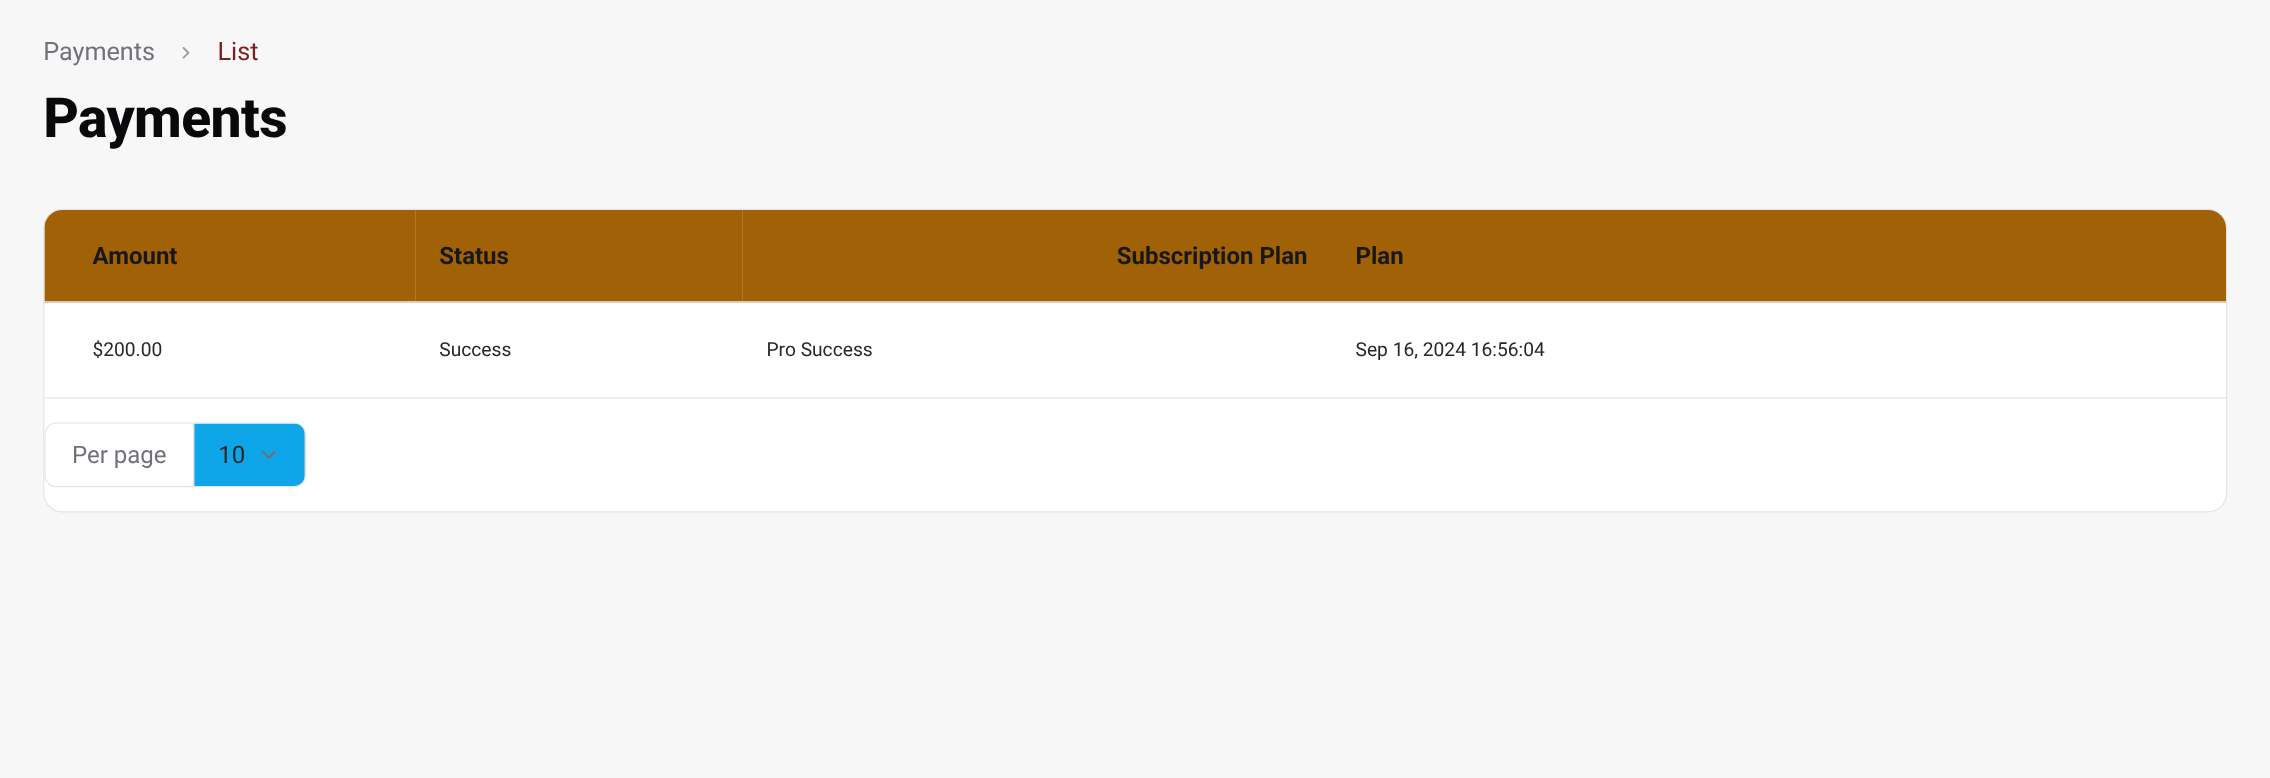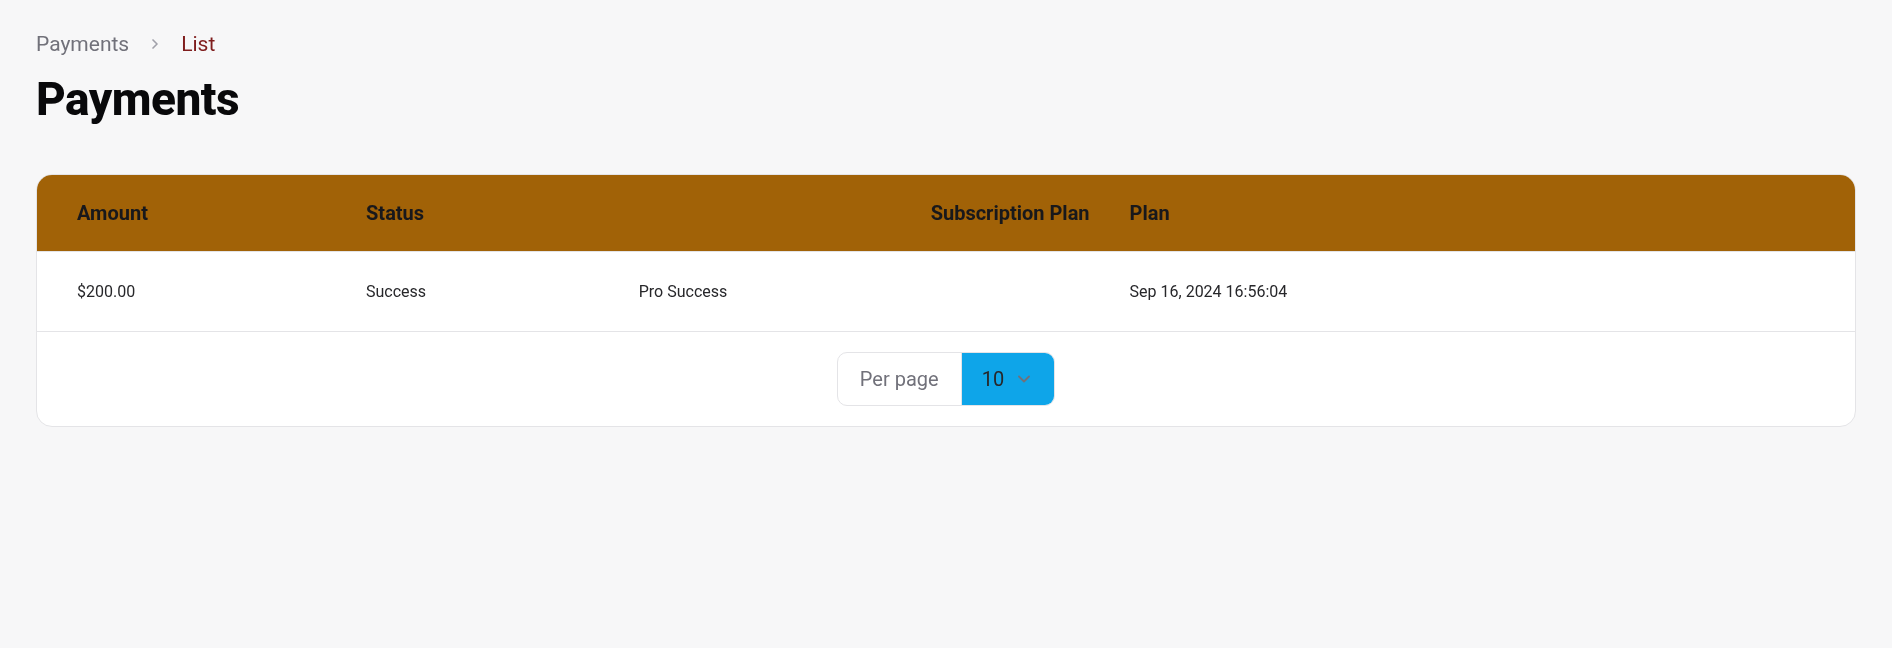--- a/index.html
+++ b/index.html
@@ -71,21 +71,21 @@
       font-size: 16px;
       color: #27272a;
       border-bottom: 1px solid #e4e4e7;
     }
     .col-amount { width: 17%; }
     .col-status { width: 15%; }
     .col-plan   { width: 27%; text-align: right; }
     .col-date   { width: auto; }
     .footer {
       display: flex;
-      justify-content: center;
+      justify-content: flex-start;
       align-items: center;
       padding: 20px 0;
     }
     .paginator {
       display: inline-flex;
       border: 1px solid #e4e4e7;
       border-radius: 10px;
       overflow: hidden;
       background: #fff;
     }

